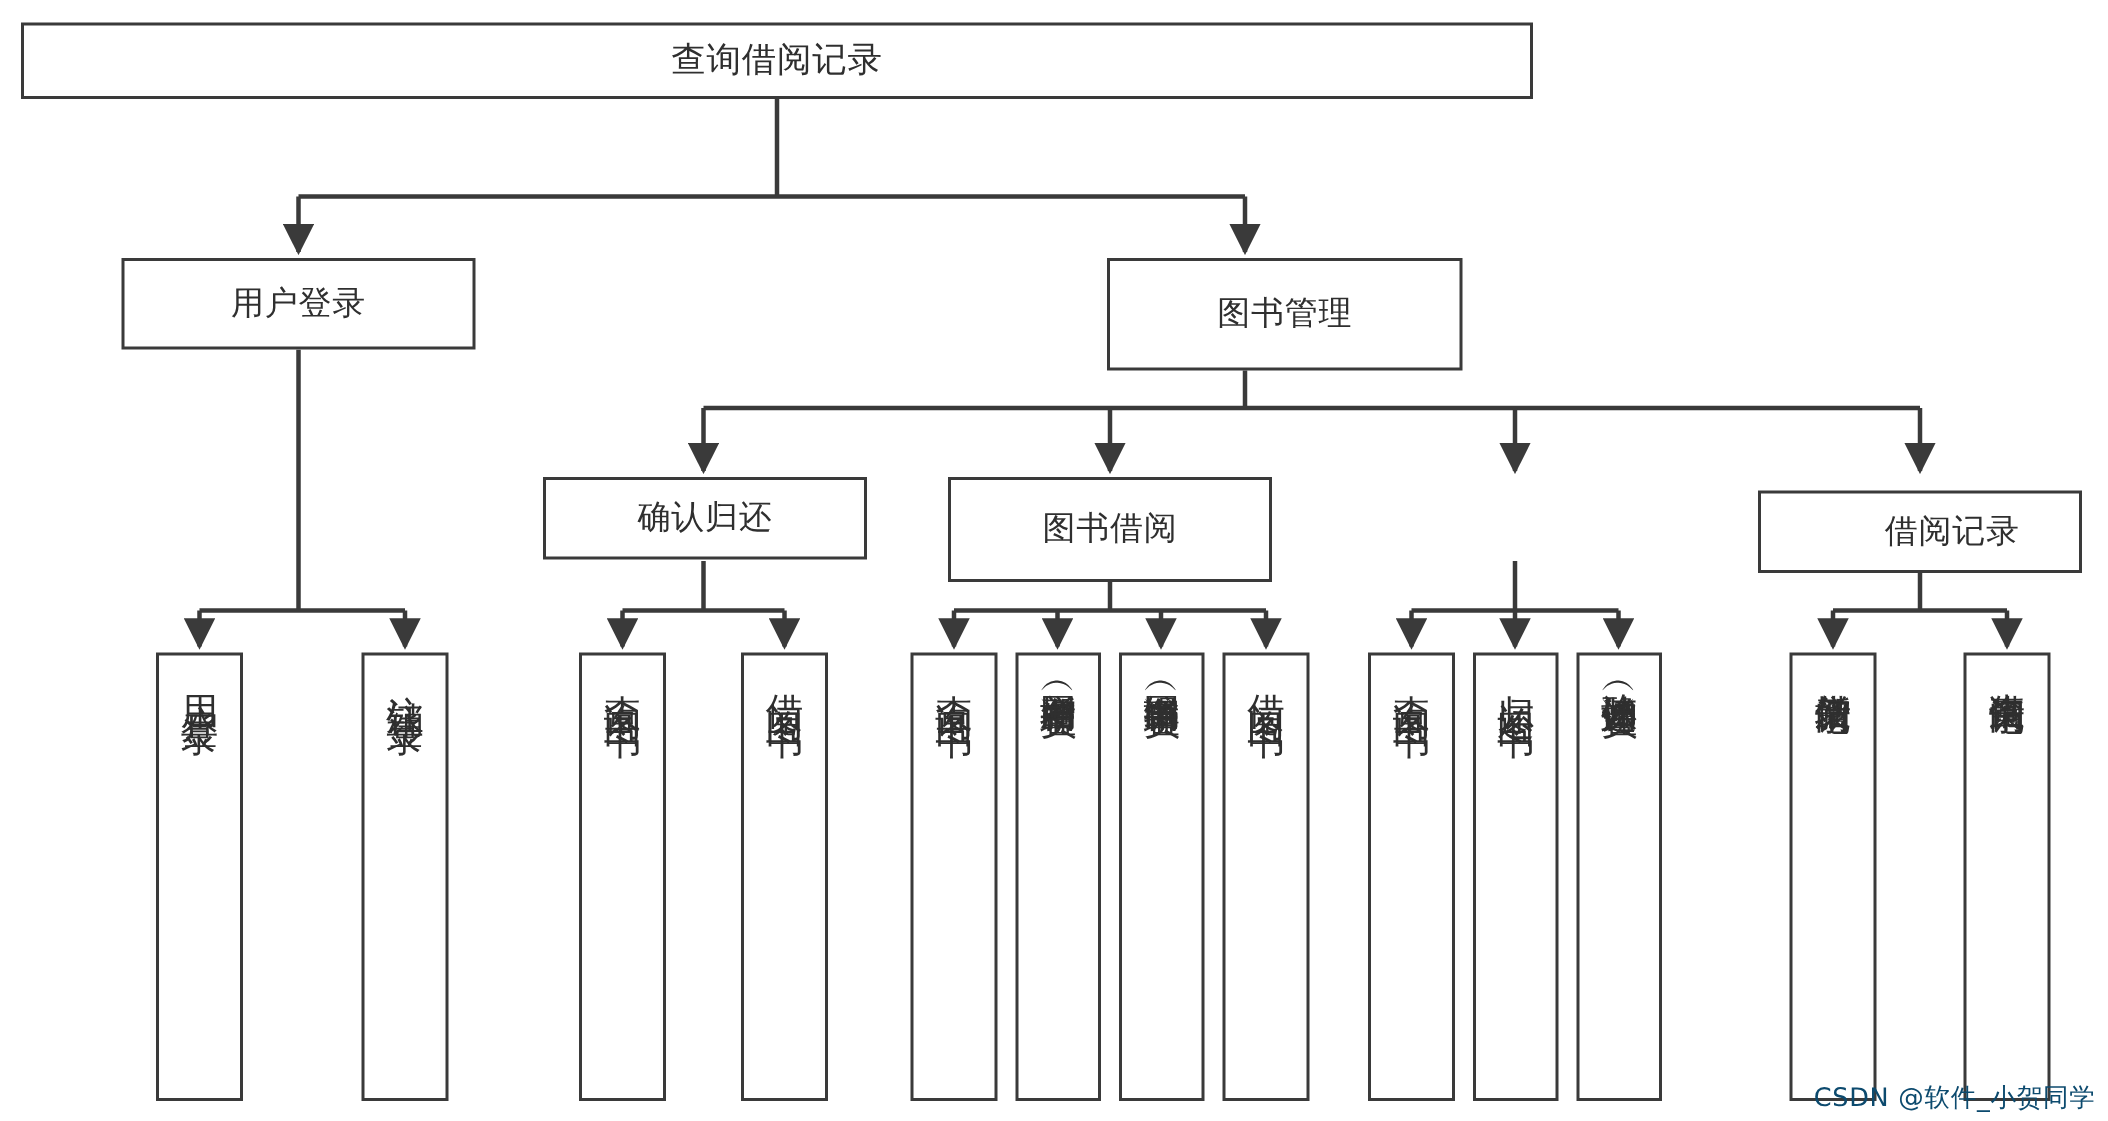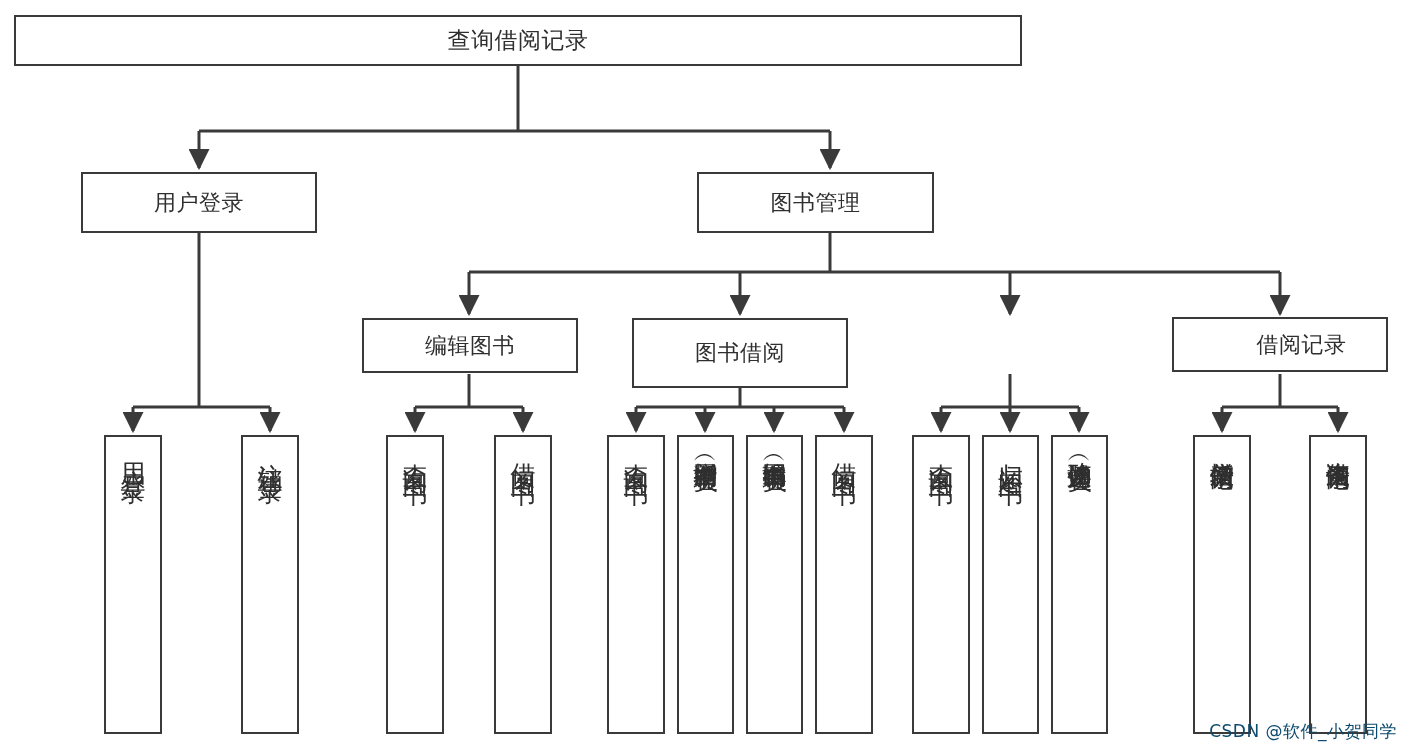--- a/index.html
+++ b/index.html
@@ -129,34 +129,34 @@
   </svg>
 
   <div class="node h root" style="left:14px; top:15px; width:1008px; height:51px;">
     <span class="label">查询借阅记录</span>
   </div>
 
   <div class="node h" style="left:81px; top:172px; width:236px; height:61px;">
     <span class="label">用户登录</span>
   </div>
 
-  <div class="node h" style="left:697px; top:172px; width:237px; height:61px;">
+  <div class="node h" style="left:738px; top:172px; width:237px; height:75px;">
     <span class="label">图书管理</span>
   </div>
 
   <div class="node h" style="left:362px; top:318px; width:216px; height:55px;">
-    <span class="label">编辑图书</span>
+    <span class="label">确认归还</span>
   </div>
 
   <div class="node h" style="left:632px; top:318px; width:216px; height:70px;">
     <span class="label">图书借阅</span>
   </div>
 
 
-  <div class="node h" style="left:1172px; top:317px; width:216px; height:55px;padding-left:43px;">
+  <div class="node h" style="left:1172px; top:327px; width:216px; height:55px;padding-left:43px;">
     <span class="label">借阅记录</span>
   </div>
 
   <div class="node v" style="left:104px; top:435px; width:58px; height:299px;">
     <span class="label">用户登录</span>
   </div>
 
   <div class="node v" style="left:241px; top:435px; width:58px; height:299px;">
     <span class="label">注销登录</span>
   </div>

